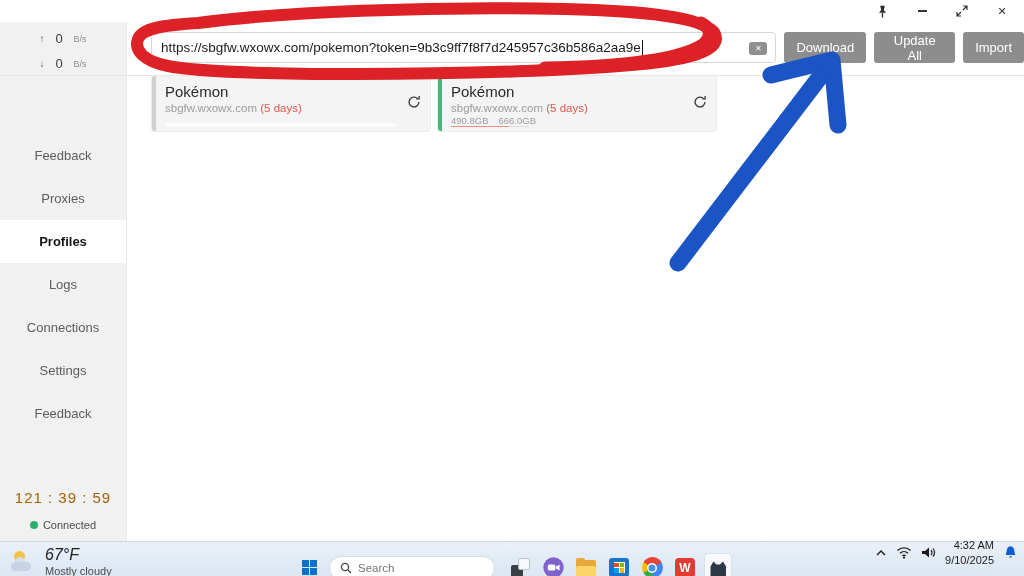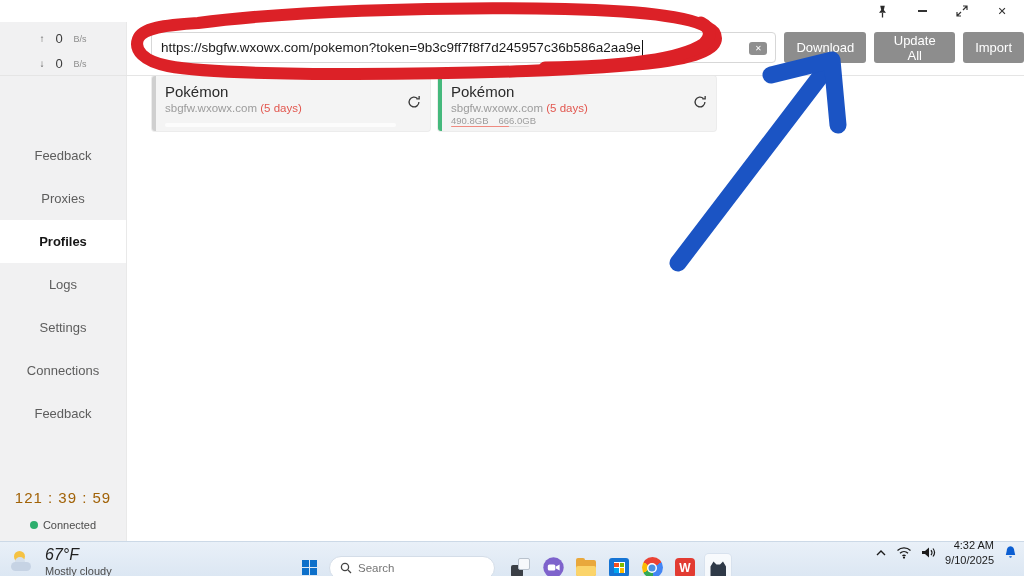--- a/index.html
+++ b/index.html
@@ -145,24 +145,24 @@
       <div class="nav-item">
           <span>Proxies</span>
         </div>
       <div class="nav-item active">
           <span>Profiles</span>
         </div>
       <div class="nav-item">
           <span>Logs</span>
         </div>
       <div class="nav-item">
+          <span>Connections</span>
+        </div>
+      <div class="nav-item">
           <span>Settings</span>
-        </div>
-      <div class="nav-item">
-          <span>Connections</span>
         </div>
       <div class="nav-item">
           <span>Feedback</span>
         </div>
     </div>
     <div class="sidebar-bottom">
       <div class="timer">121 : 39 : 59</div>
       <div class="status">
         <span class="status-dot" style="background:#2dae6d"></span>
         <span>Connected</span>

